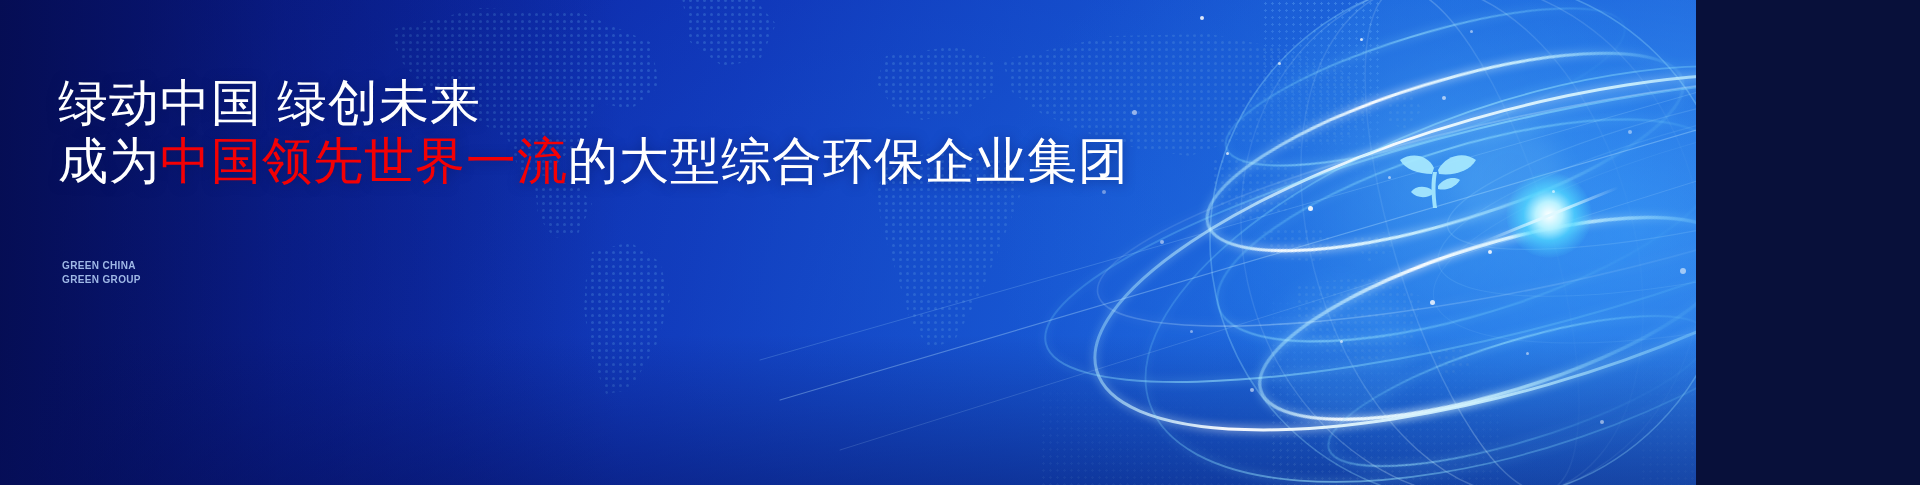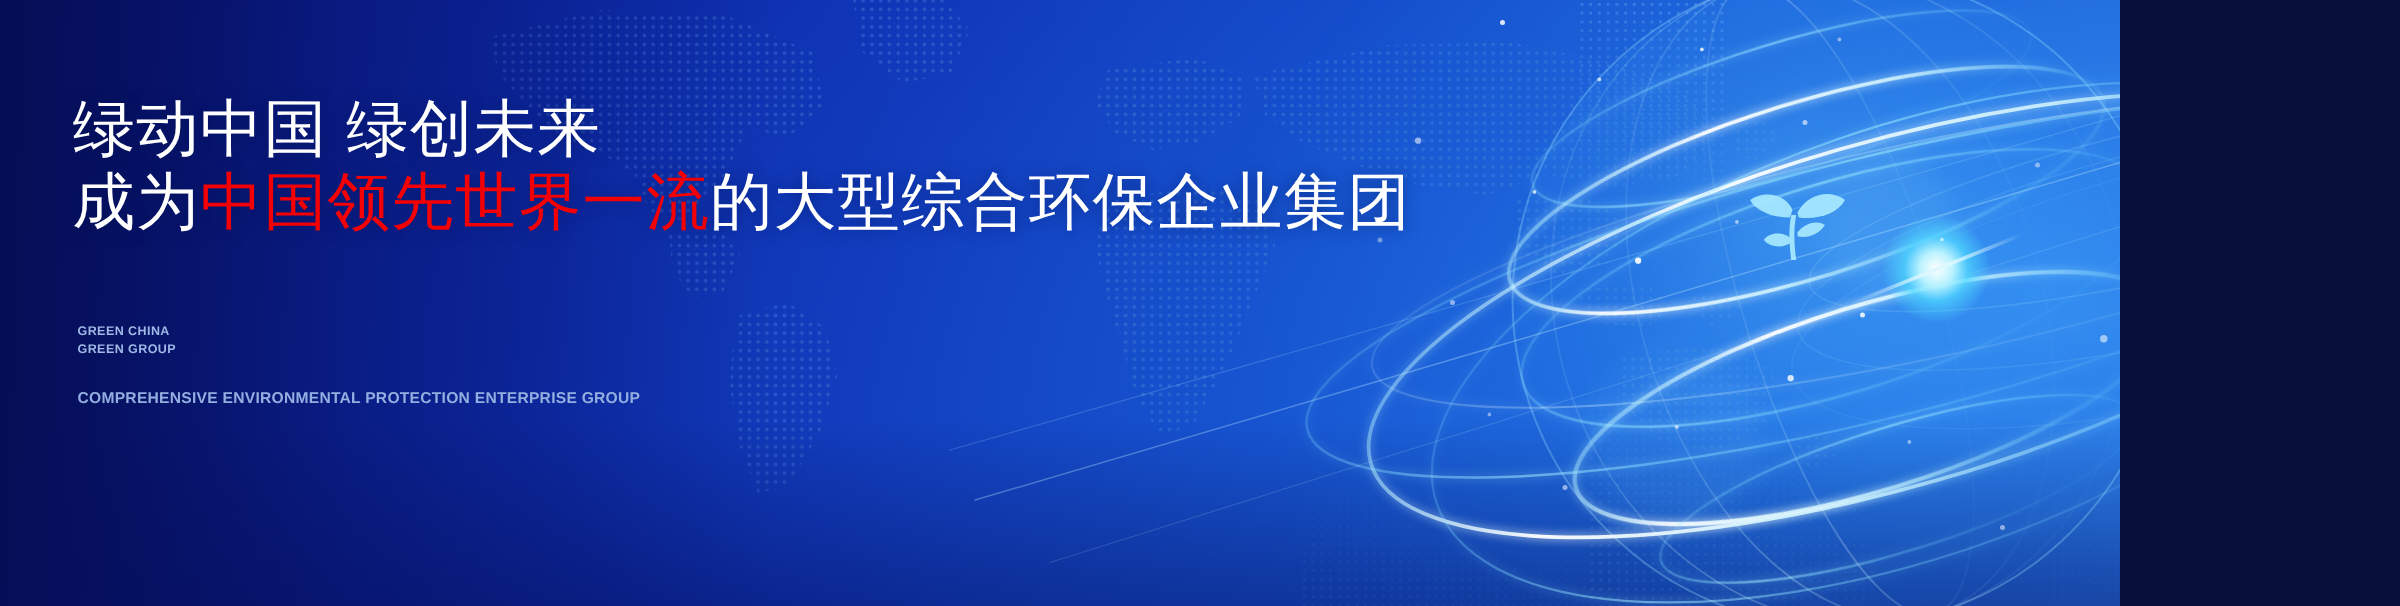--- a/index.html
+++ b/index.html
@@ -308,16 +308,15 @@
     <div class="line1">绿动中国  绿创未来</div>
     <div class="line2"><span>成为</span><span class="hl-red">中国领先世界一流</span><span>的大型综合环保企业集团</span></div>
   </div>
 
   <div class="slogan-en">
     <div>GREEN CHINA</div>
     <div>GREEN GROUP</div>
   </div>
 
   <div class="subtitle-en">
-    <div>COMPREHENSIVE ENVIRONMENTAL PROTECTION ENTERPRISE GROUP</div>
   </div>
 
 </div>
 
 </body></html>

